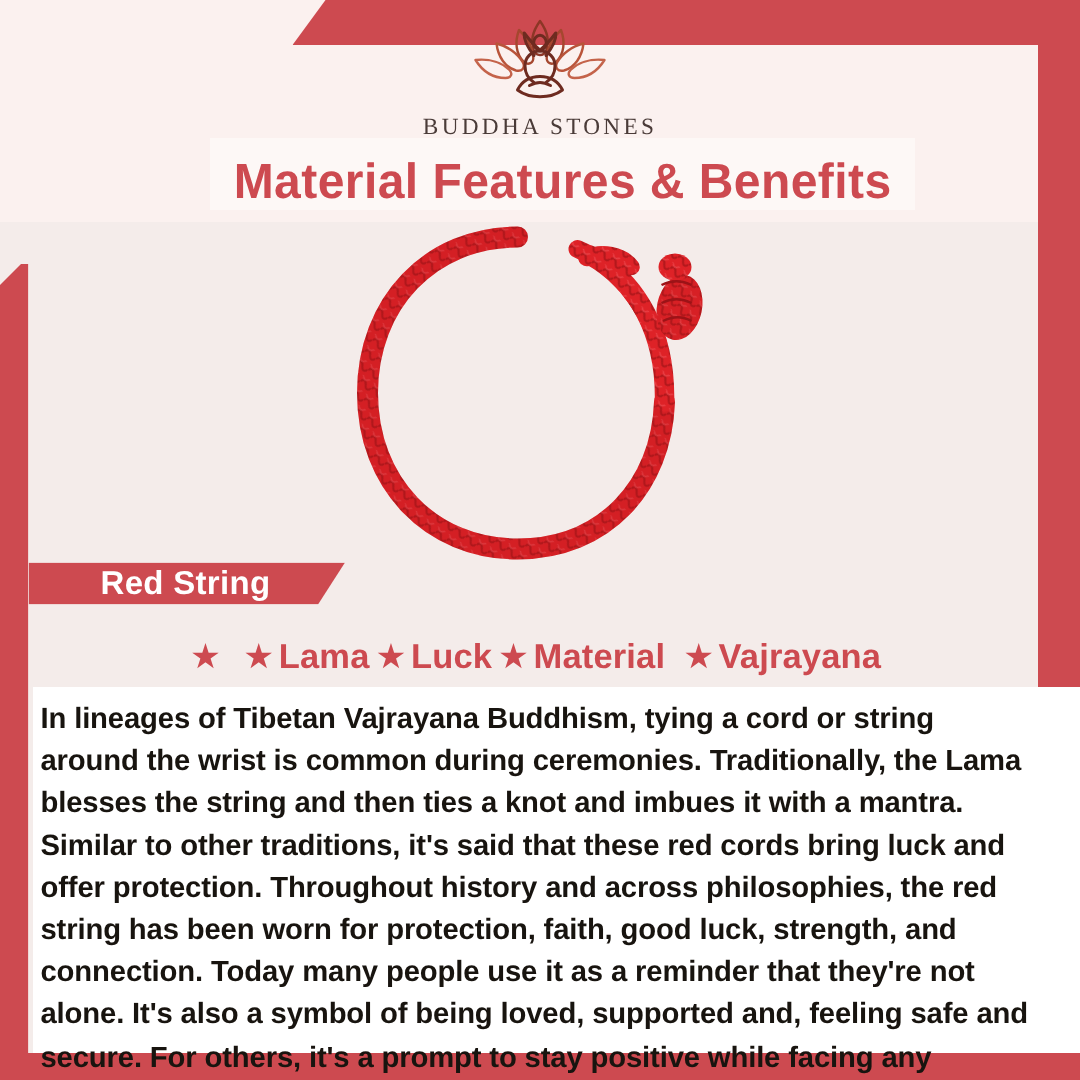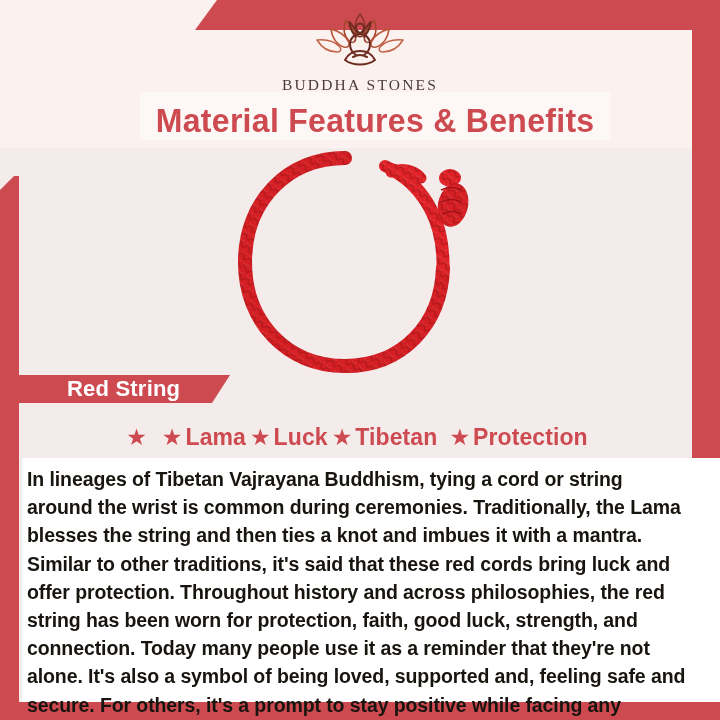--- a/index.html
+++ b/index.html
@@ -275,25 +275,25 @@
     <div class="benefit gap-wide">
       <span class="benefit-star">★</span>
       <span class="benefit-label">Lama</span>
     </div>
     <div class="benefit">
       <span class="benefit-star">★</span>
       <span class="benefit-label">Luck</span>
     </div>
     <div class="benefit">
       <span class="benefit-star">★</span>
-      <span class="benefit-label">Tibetan</span>
+      <span class="benefit-label">Material</span>
     </div>
     <div class="benefit gap-wide">
       <span class="benefit-star">★</span>
-      <span class="benefit-label">Protection</span>
+      <span class="benefit-label">Vajrayana</span>
     </div>
   </div>
 
   <div class="desc-panel">
     <p class="desc-text">In lineages of Tibetan Vajrayana Buddhism, tying a cord or string around the wrist is common during ceremonies. Traditionally, the Lama blesses the string and then ties a knot and imbues it with a mantra. Similar to other traditions, it's said that these red cords bring luck and offer protection. Throughout history and across philosophies, the red string has been worn for protection, faith, good luck, strength, and connection. Today many people use it as a reminder that they're not alone. It's also a symbol of being loved, supported and, feeling safe and secure. For others, it's a prompt to stay positive while facing any adversity.</p>
   </div>
 
 </div>
 
 </body></html>

